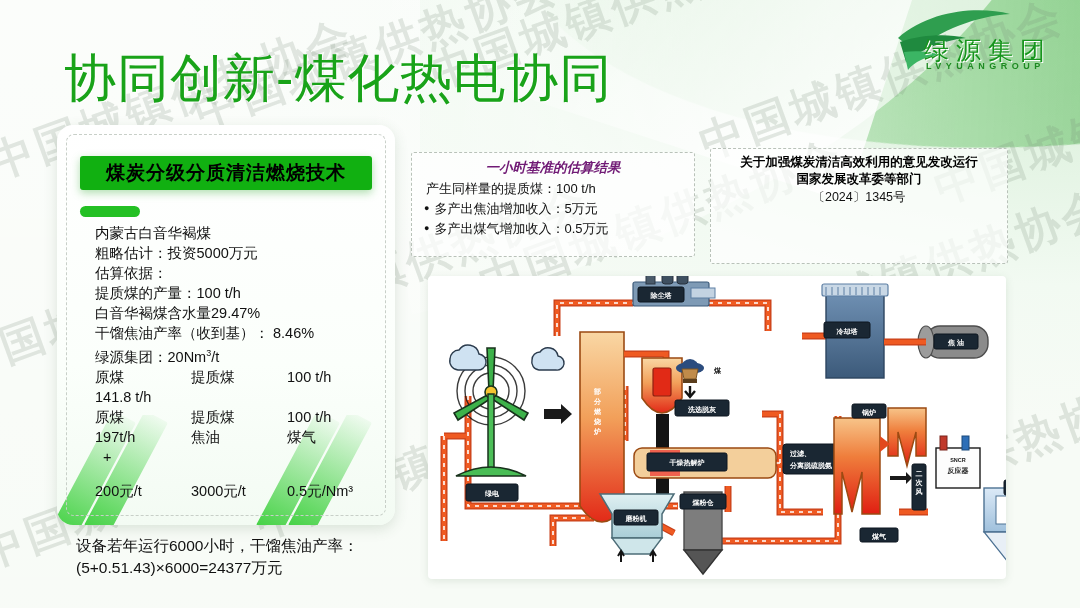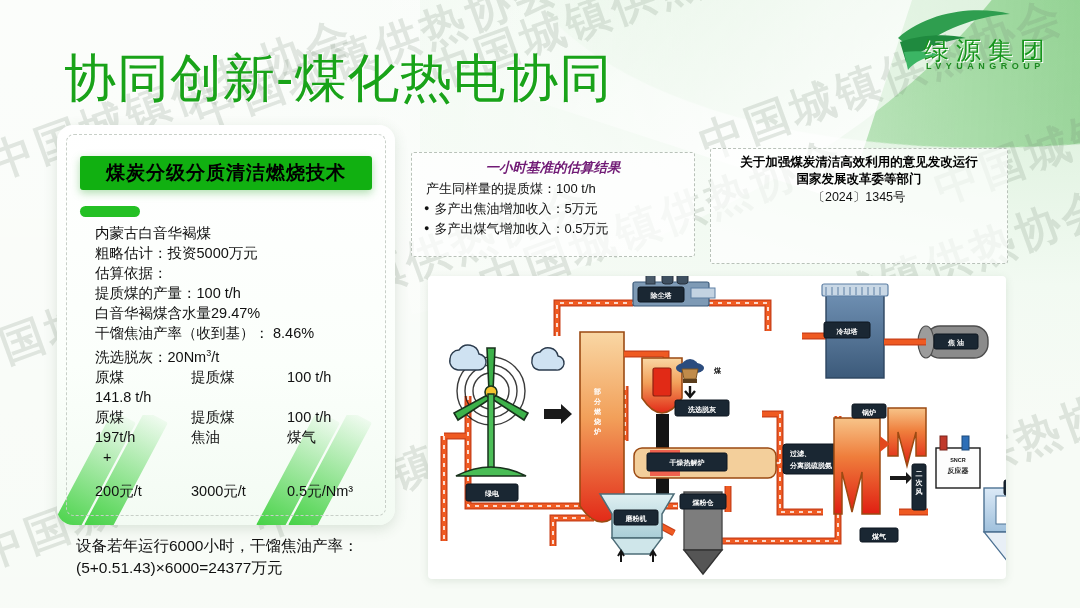--- a/index.html
+++ b/index.html
@@ -138,21 +138,21 @@
   <div id="left-pill"></div>
 
   <div id="left-body">
     <div>内蒙古白音华褐煤</div>
     <div> 粗略估计：投资5000万元</div>
     <div>估算依据：</div>
     <div>提质煤的产量：100 t/h</div>
     <div>白音华褐煤含水量29.47%</div>
     <div>干馏焦油产率（收到基）： 8.46%</div>
     <div>
-      <span>洗选脱灰：20Nm</span><sup>3</sup><span>/t</span>
+      <span>绿源集团：20Nm</span><sup>3</sup><span>/t</span>
     </div>
 
     <div class="row3">
       <span class="c1">原煤</span>
       <span class="c2">提质煤</span>
       <span class="c3">100 t/h</span>
     </div>
     <div class="row3">
       <span class="c1">141.8 t/h</span>
       <span class="c2"></span>

